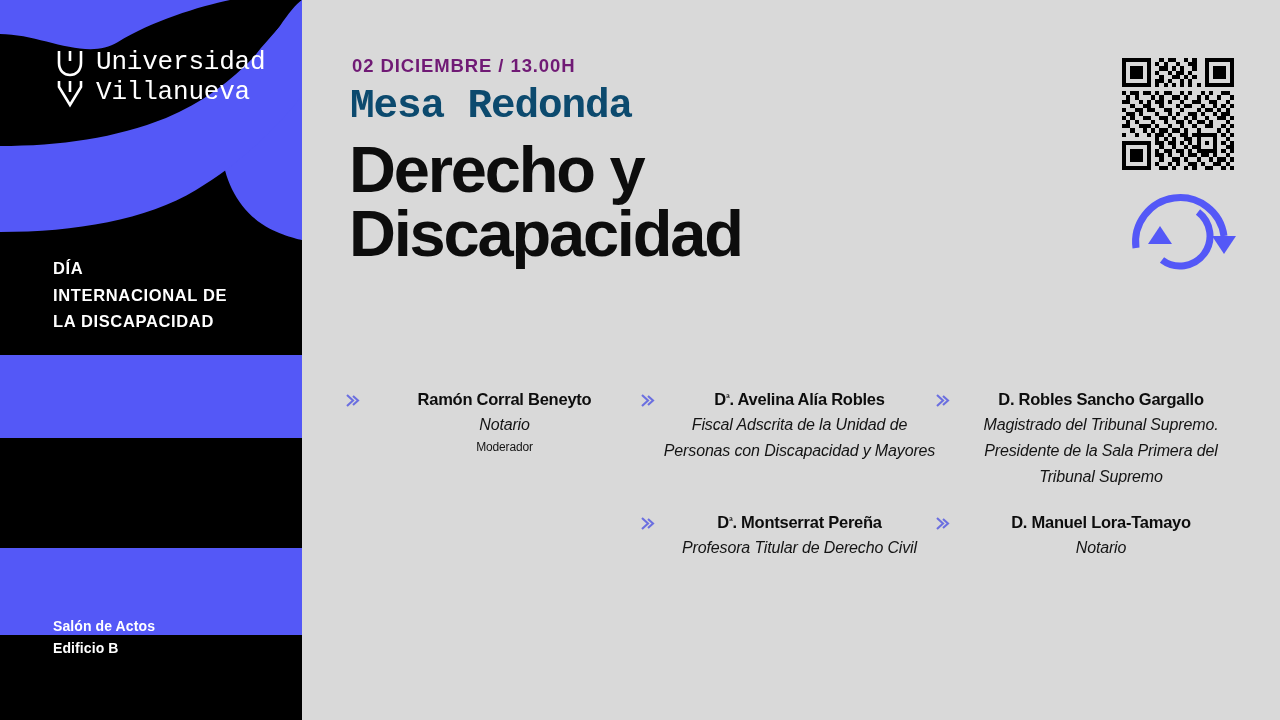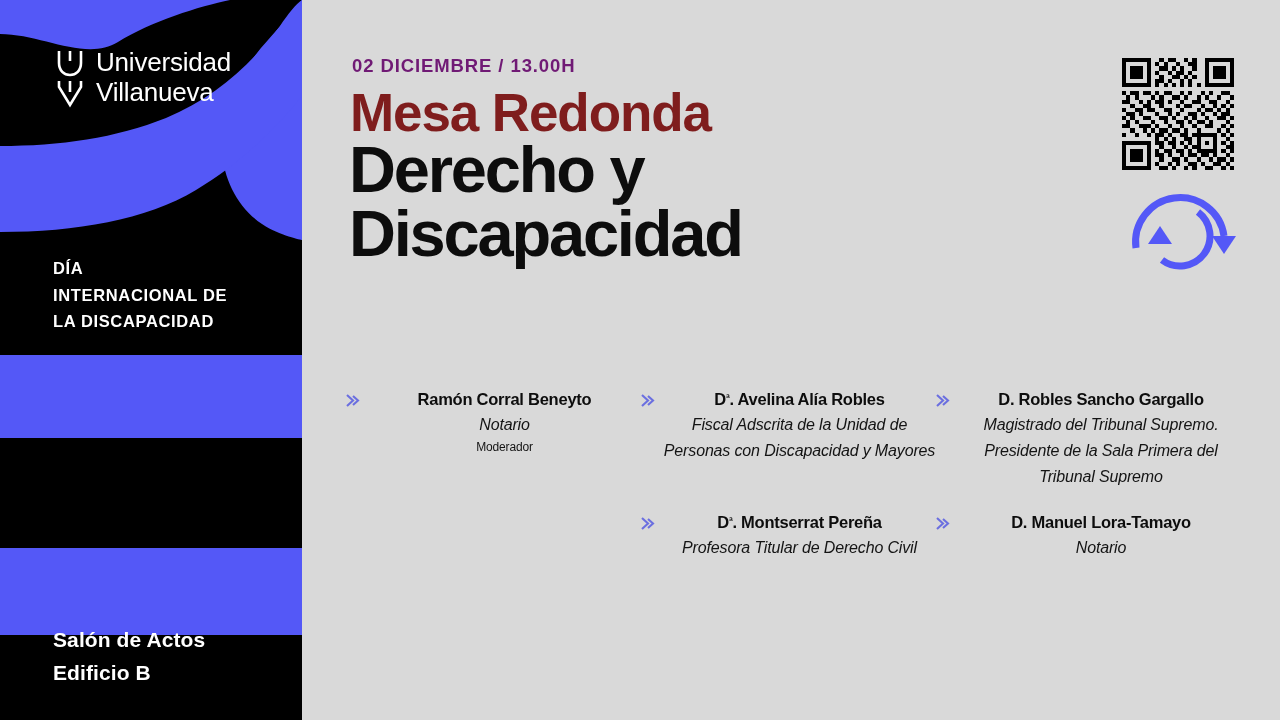--- a/index.html
+++ b/index.html
@@ -20,50 +20,50 @@
   #swoosh-layer svg { display:block; }
 
   .brand {
     position:absolute; left:55px; top:47px;
     display:flex; align-items:flex-start; gap:11px;
     z-index:5;
   }
   .brand-mark { width:30px; height:62px; flex:0 0 auto; }
   .brand-text {
     color:#fff; font-size:26px; line-height:1.16;
-    font-weight:400; letter-spacing:-0.2px; white-space:nowrap;
+    font-weight:400; letter-spacing:-0.2px; white-space:nowrap;font-family:Liberation Mono, monospace;
   }
 
   #day-label {
     position:absolute; left:53px; top:255px; z-index:5;
     color:#fff; font-size:16.5px; font-weight:700;
     letter-spacing:0.65px; line-height:1.62; text-transform:uppercase;
     width:235px;
   }
   #day-label .ln { display:block; }
 
   #venue {
     position:absolute; left:53px; top:615px; z-index:5;
-    color:#fff; font-size:21px; font-weight:700;
-    line-height:1.58; letter-spacing:0.1px;margin-top:8px;
+    color:#fff; font-size:14px; font-weight:700;
+    line-height:1.58; letter-spacing:0.1px;
   }
   #venue .ln { display:block; }
 
   
   #main { position:absolute; left:302px; top:0; right:0; bottom:0; }
 
   #eyebrow {
     position:absolute; left:50px; top:55px;
     font-size:18.5px; font-weight:700; color:#701a75;
     letter-spacing:0.9px;
   }
   #kicker {
     position:absolute; left:48px; top:86px;
-    font-size:53px; font-weight:700; color:#7f1d1d;
-    letter-spacing:-1.1px; line-height:1;
+    font-size:41px; font-weight:700; color:#0c4a6e;
+    letter-spacing:-1.1px; line-height:1;font-family:Liberation Mono, monospace;
   }
   #headline {
     position:absolute; left:47px; top:138px;
     font-size:65px; font-weight:700; color:#0d0d0d;
     letter-spacing:-2.2px; line-height:0.99;
   }
   #headline .ln { display:block; }
 
   
   #qr {

